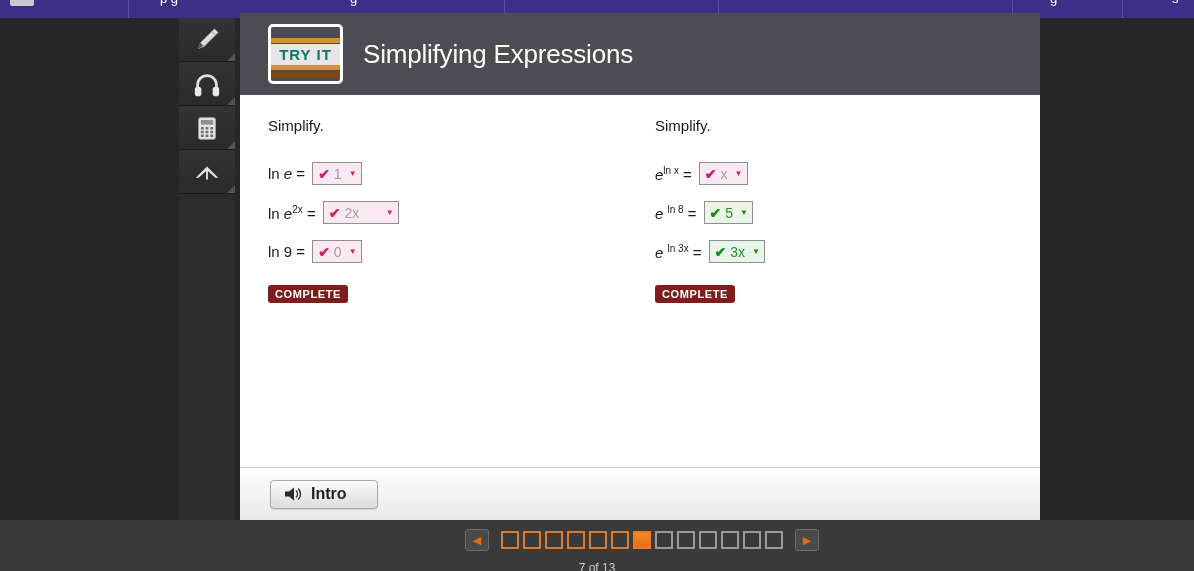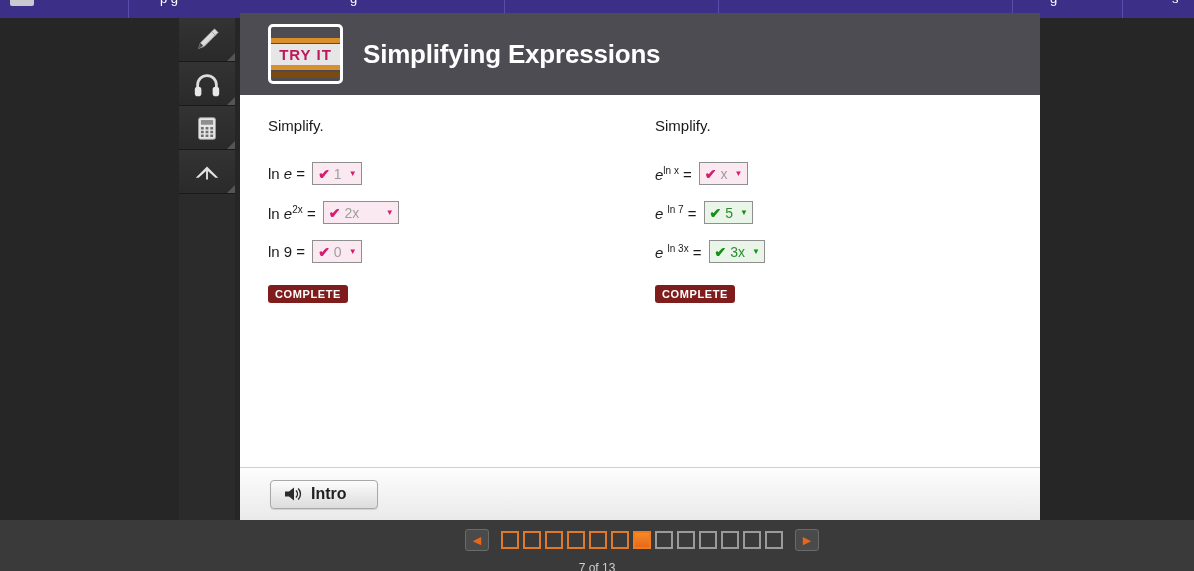--- a/index.html
+++ b/index.html
@@ -82,29 +82,29 @@
   }
   .tryit-bar {
     position: absolute; left: 0; width: 100%; height: 5px;
     background: #d98f2b;
   }
   .tryit-bar.top { top: 11px; }
   .tryit-bar.bot { bottom: 11px; }
   .tryit-bar.bot2 { bottom: 3px; height: 6px; background: #7a4a12; }
   .tryit-text {
     position: relative; z-index: 2;
-    color: #be185d; font-weight: bold; font-size: 15px;
+    color: #0f766e; font-weight: bold; font-size: 15px;
     letter-spacing: 1px;
     background: #e6e6e6;
     width: 100%; text-align: center; padding: 2px 0;
     font-family: "Liberation Sans", sans-serif;
   }
   .slide-title {
     margin-left: 20px;
-    color: #ffffff; font-size: 26px; font-weight: bold;
+    color: #ffffff; font-size: 26px; font-weight: normal;
     letter-spacing: -0.2px;
     text-align: right;
   }
 
   .slide-body {
     position: relative;
     width: 800px; height: 372px;
     background: #ffffff;
     padding: 22px 0 0 16px;
   }
@@ -331,21 +331,21 @@
       <div class="qrow">
         <span class="expr"><i>e</i><sup>ln x</sup> =</span>
         <span class="answer pink">
           <span class="tick">✔</span>
           <span class="val">x</span>
           <span class="caret">▼</span>
         </span>
       </div>
 
       <div class="qrow">
-        <span class="expr"><i>e</i> <sup>ln 7</sup> =</span>
+        <span class="expr"><i>e</i> <sup>ln 8</sup> =</span>
         <span class="answer green">
           <span class="tick">✔</span>
           <span class="val">5</span>
           <span class="caret">▼</span>
         </span>
       </div>
 
       <div class="qrow">
         <span class="expr"><i>e</i> <sup>ln 3x</sup> =</span>
         <span class="answer green">

